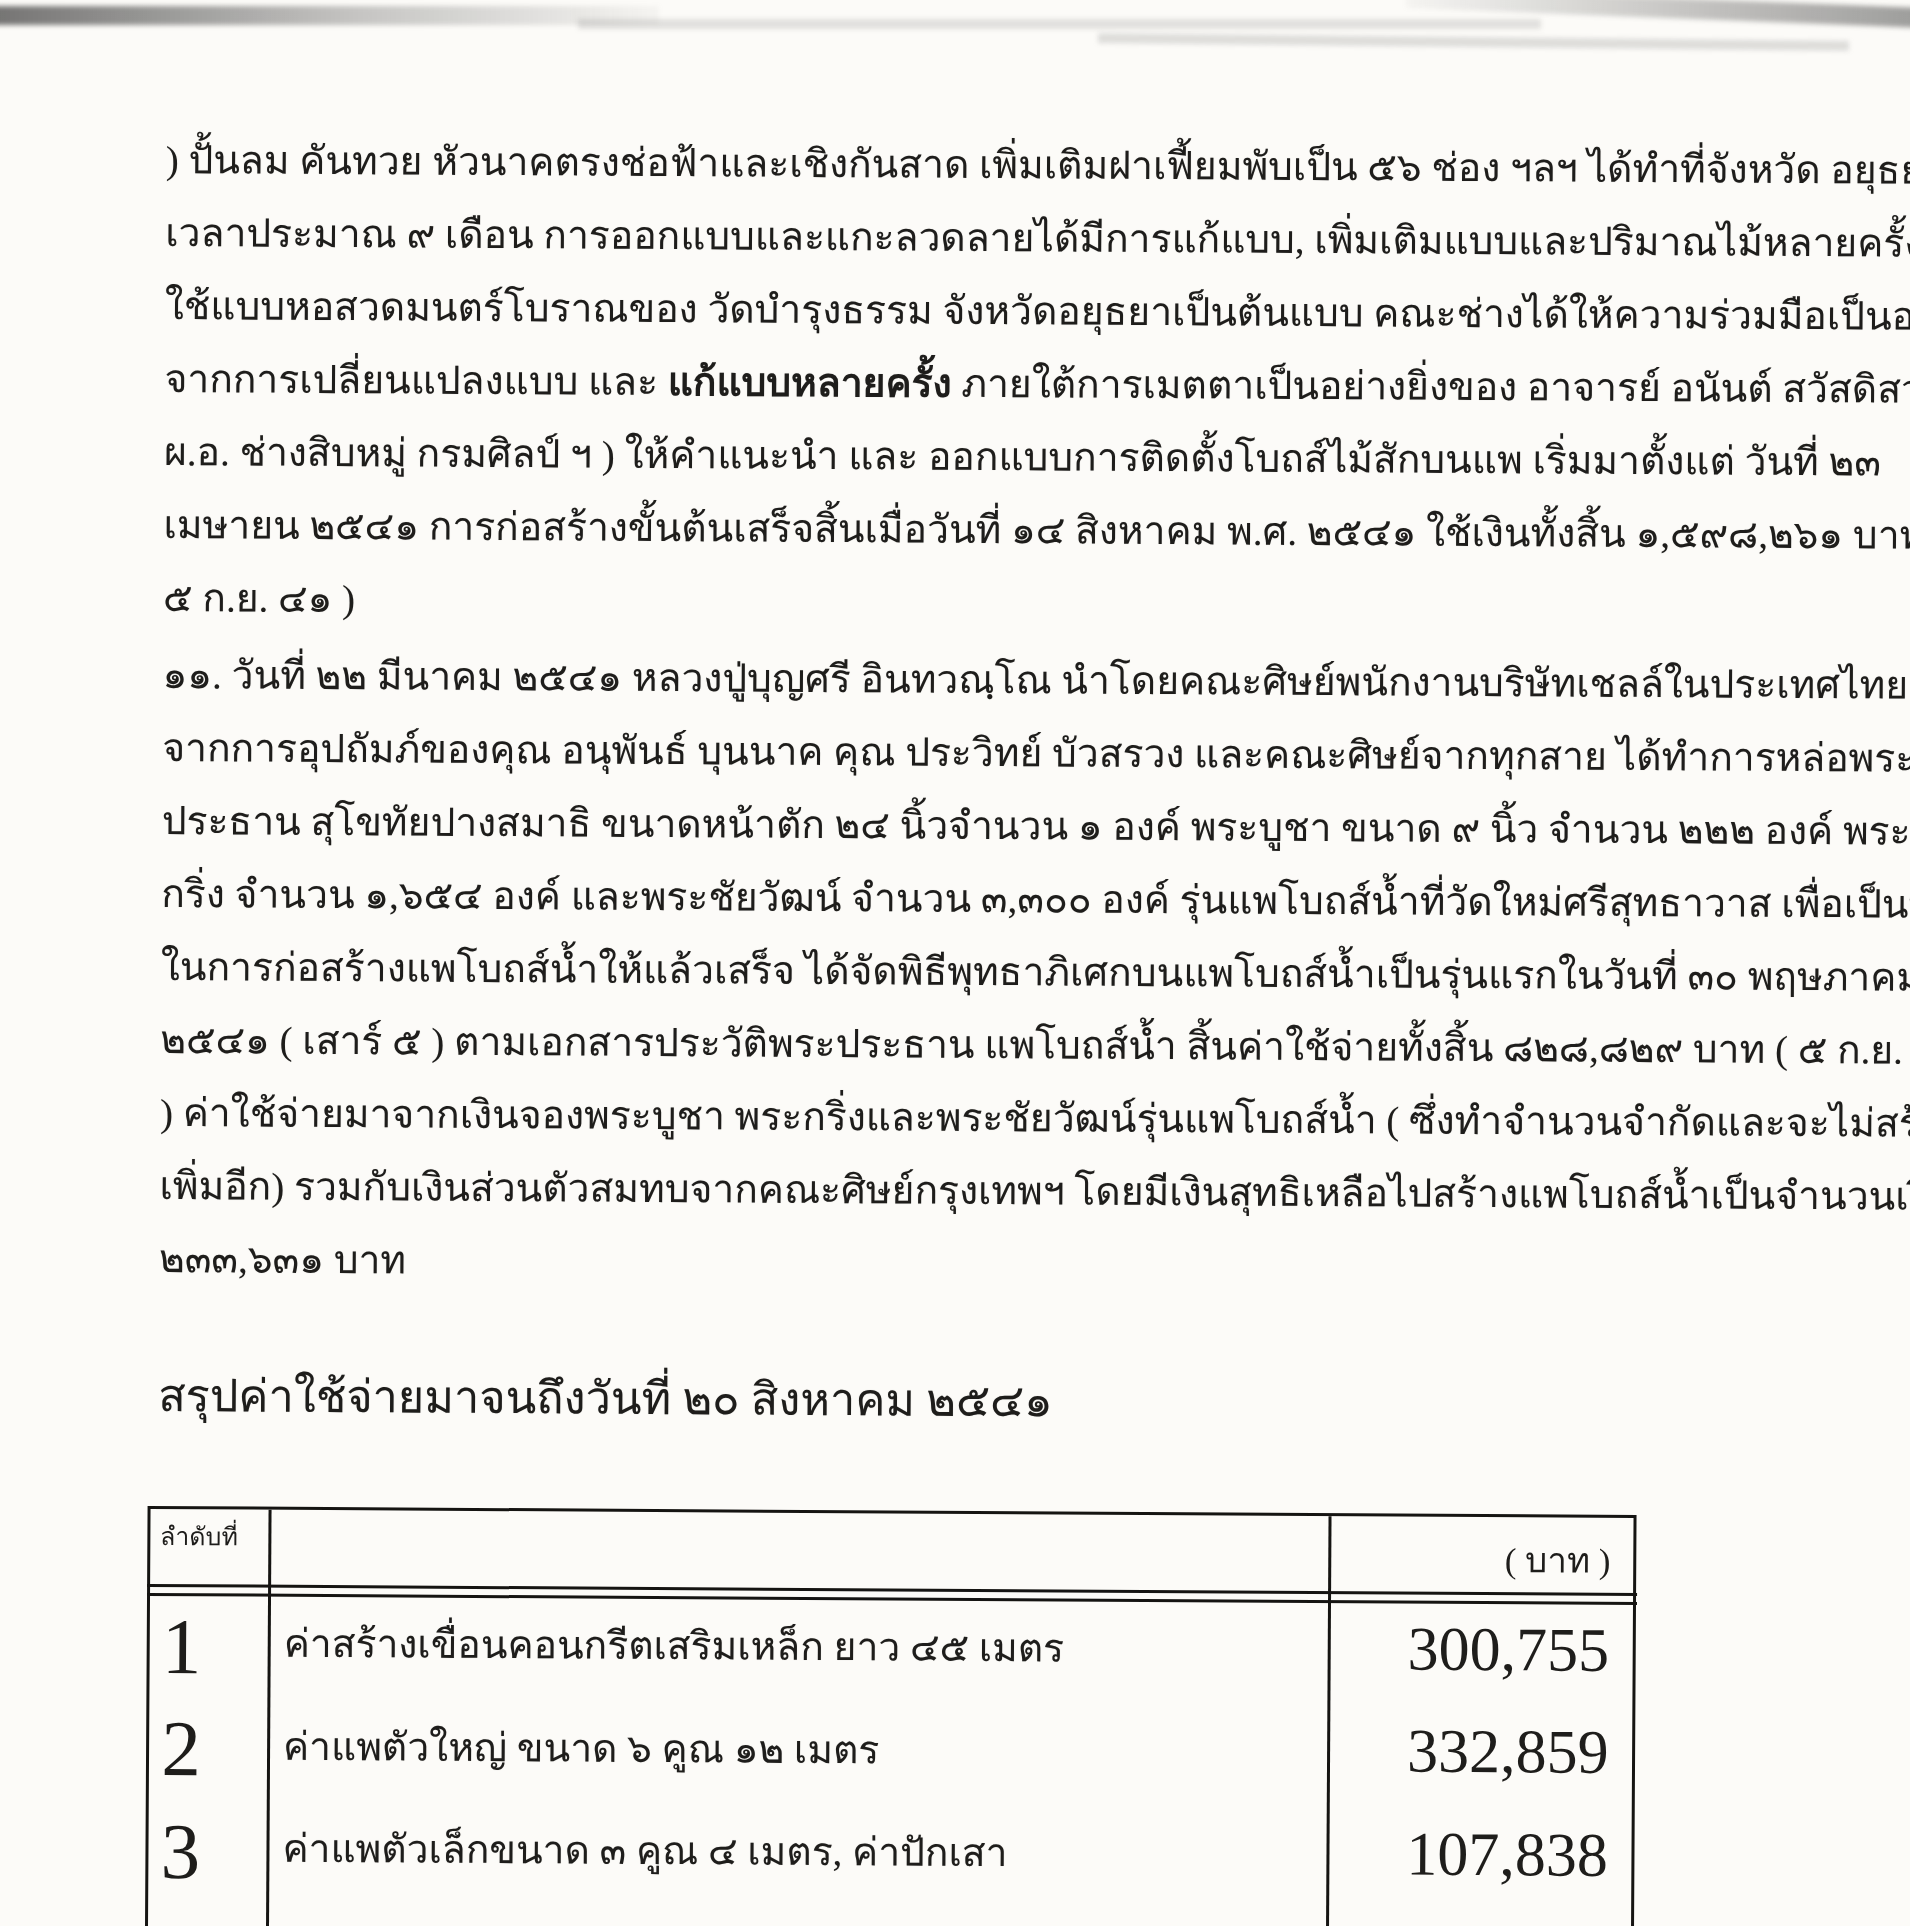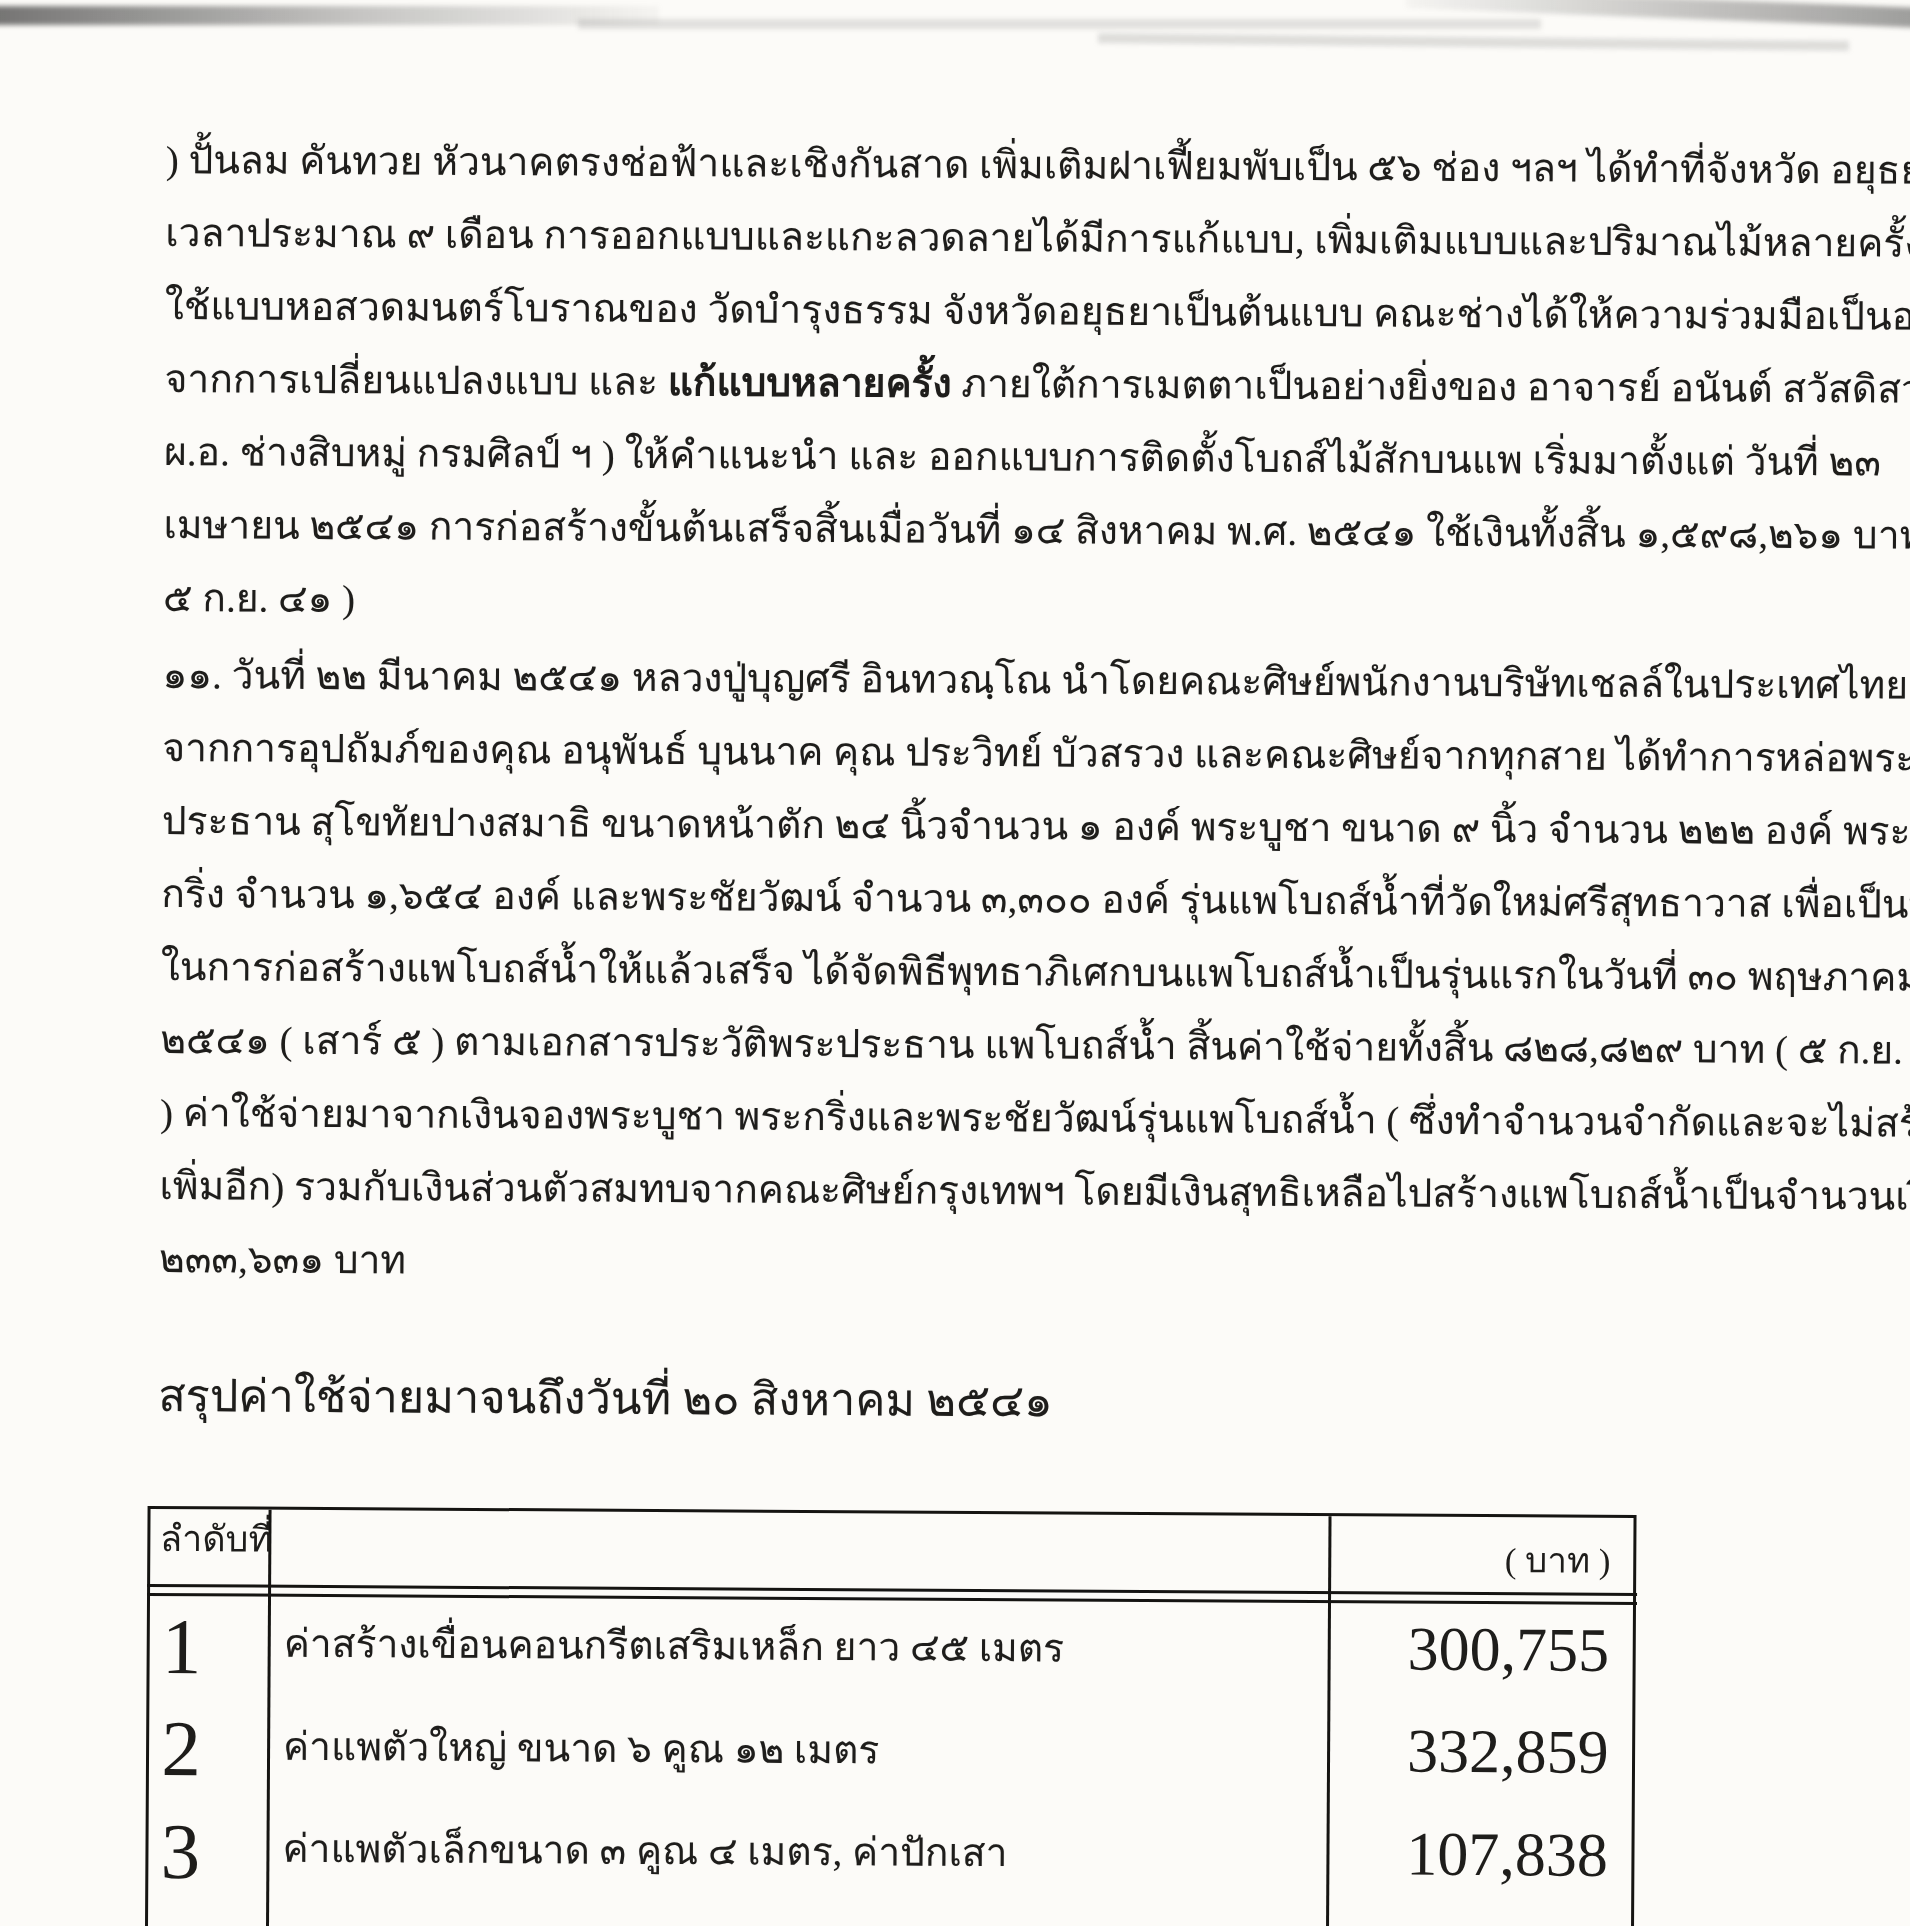--- a/index.html
+++ b/index.html
@@ -51,21 +51,21 @@
     position:absolute;left:156px;top:1506px;
     width:1489px;height:609px;box-sizing:border-box;
     border:3.5px solid #151412;
   }
   .vline{position:absolute;top:0;bottom:0;width:3.1px;background:#151412;}
   .vline.v1{left:118px;}
   .vline.v2{left:1178px;}
   .dline{position:absolute;left:-3.5px;right:-3.5px;top:75px;height:6.2px;
     border-top:3.5px solid #151412;border-bottom:3.5px solid #151412;}
   .cell{position:absolute;white-space:nowrap;}
-  .h-index{left:9.6px;top:1px;font-size:36px;}
+  .h-index{left:9.6px;top:7px;font-size:25px;}
   .h-amount{left:1178px;width:293px;top:15.4px;font-size:35px;text-align:right;padding-right:10.8px;box-sizing:border-box;}
   .rownum{font-family:"Liberation Serif",serif;font-size:79px;line-height:79px;left:12.3px;}
   .rowdesc{left:134px;font-size:39px;line-height:50px;text-shadow:0 0 0.8px rgba(25,25,25,.28);}
   .rowamt{left:1178px;width:293px;text-align:right;padding-right:11.6px;box-sizing:border-box;
     font-family:"Liberation Serif",serif;font-size:62px;line-height:65px;}
 </style>
 </head>
 <body>
 
 <div class="page">

